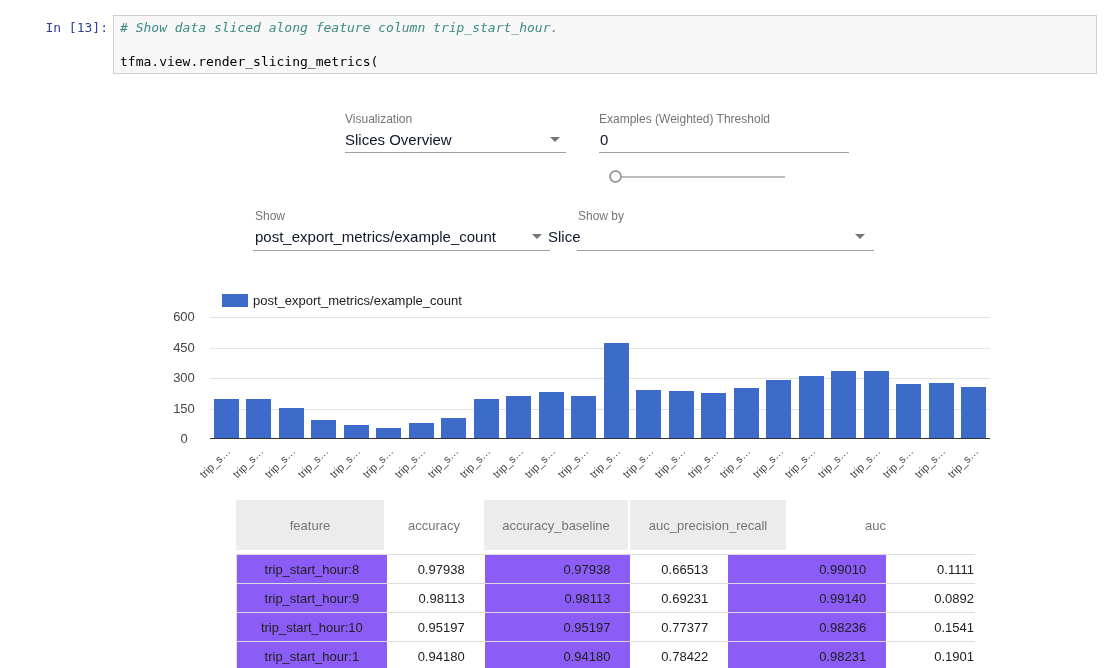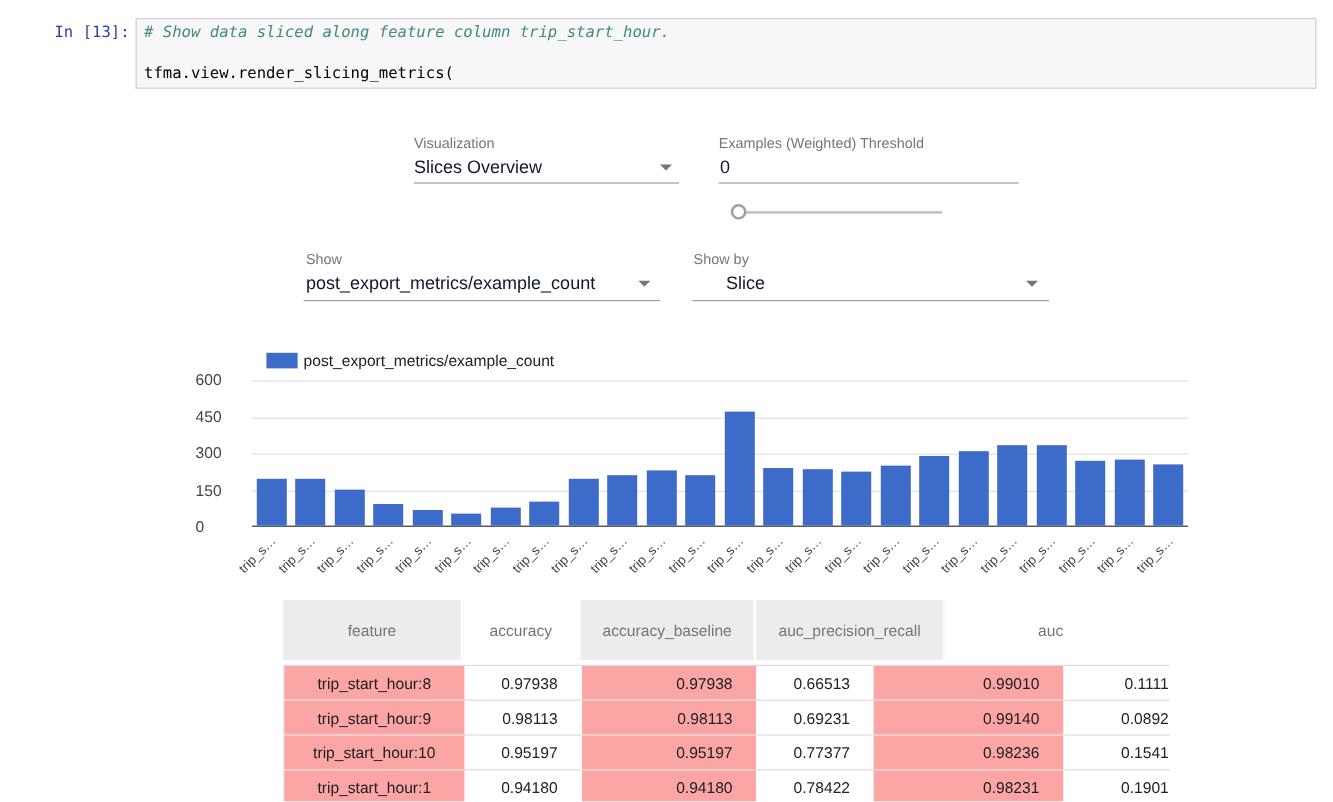--- a/index.html
+++ b/index.html
@@ -46,21 +46,21 @@
   
   .legend-swatch { position:absolute; left:222px; top:294px; width:26px; height:13px; }
   .legend-text { position:absolute; left:253px; top:293px; font-size:13px; color:#212121; }
   .plot {
     position:absolute; left:210px; top:317px; width:780px; height:122px;
     border-bottom:1px solid #333;
   }
   .gridline { position:absolute; left:0; width:100%; height:1px; background:#e2e2e2; }
   .bar { position:absolute; bottom:0; }
   .ytick {
-    position:absolute; width:42px; text-align:left; font-size:13px; color:#444;
+    position:absolute; width:42px; text-align:center; font-size:13px; color:#444;
   }
   .xtick {
     position:absolute; width:62px; text-align:right; font-size:11px; color:#444;
     transform:rotate(-45deg); transform-origin:100% 0%; white-space:nowrap;
   }
 
   
   .tfma-table { position:absolute; left:236px; top:500px; width:739px; }
   .thead { display:flex; height:50px; }
   .thead .hcell {
@@ -68,21 +68,21 @@
     font-size:13px; color:#757575; border-right:2px solid #fff;
   }
   .thead .hcell:last-child { border-right:none; justify-content:flex-end; }
   .tbody { margin-top:4px; border-left:1px solid #e0e0e0; }
   .trow { display:flex; height:29px; border-top:1px solid #dcdcdc; }
   .tcell {
     display:flex; align-items:center; font-size:13px; color:#212121;
     overflow:hidden; white-space:nowrap;
   }
   .shade-header { background:#ececec; }
-  .shade-row { background:#fca5a5; }
+  .shade-row { background:#8b5cf6; }
 </style>
 </head>
 <body>
 
 <div class="page">
 
   <div class="prompt">In [13]:</div>
   <div class="code-box">
     <pre><span class="tok-comment"># Show data sliced along feature column trip_start_hour.</span>
 <span>tfma.view.render_slicing_metrics(</span>
@@ -100,21 +100,21 @@
 
   <div class="slider-track" style="left:613px; top:176px; width:172px;"></div>
   <div class="slider-handle" style="left:609px; top:170px;"></div>
 
   <div class="ctl-label" style="left:255px; top:209px;">Show</div>
   <div class="ctl-value" style="left:255px; top:228px;">post_export_metrics/example_count</div>
   <div class="dd-arrow" style="left:532px; top:234px;"></div>
   <div class="ctl-underline" style="left:253px; top:250px; width:297px;"></div>
 
   <div class="ctl-label" style="left:578px; top:209px;">Show by</div>
-  <div class="ctl-value" style="left:605px; top:228px;">Slice</div>
+  <div class="ctl-value" style="left:548px; top:228px;">Slice</div>
   <div class="dd-arrow" style="left:855px; top:234px;"></div>
   <div class="ctl-underline" style="left:577px; top:250px; width:297px;"></div>
 
   <div class="legend-swatch" style="background: rgb(61, 107, 201);"></div>
   <div class="legend-text">post_export_metrics/example_count</div>
   <div id="yticks">
       <div class="ytick" style="left: 163px; top: 309px;">600</div>
       <div class="ytick" style="left: 163px; top: 339.5px;">450</div>
       <div class="ytick" style="left: 163px; top: 370px;">300</div>
       <div class="ytick" style="left: 163px; top: 400.5px;">150</div>

